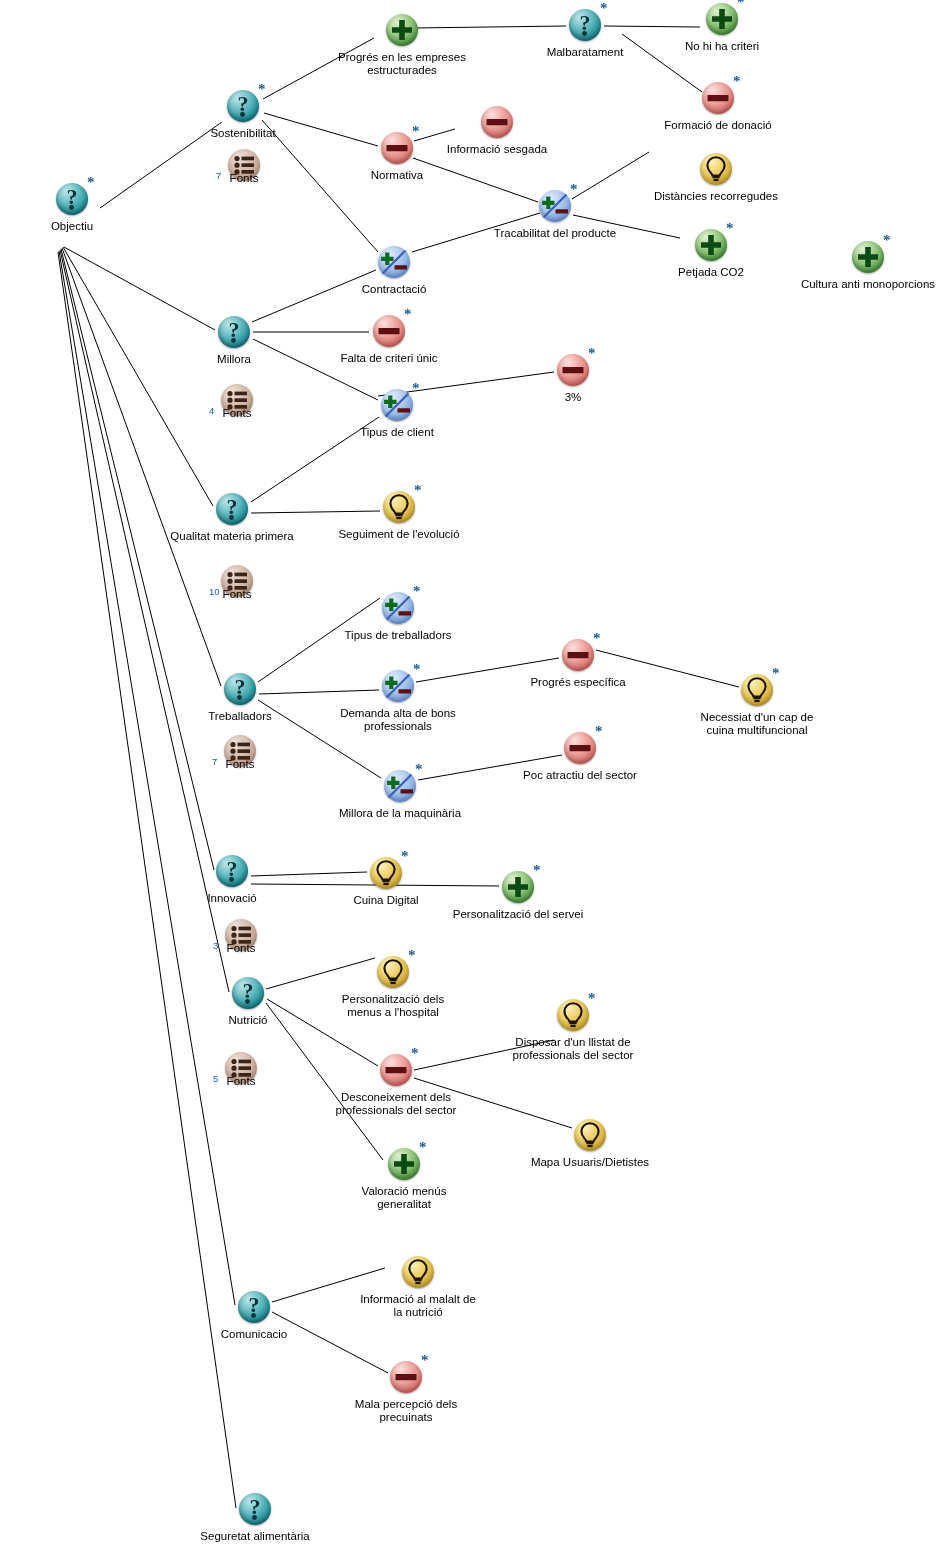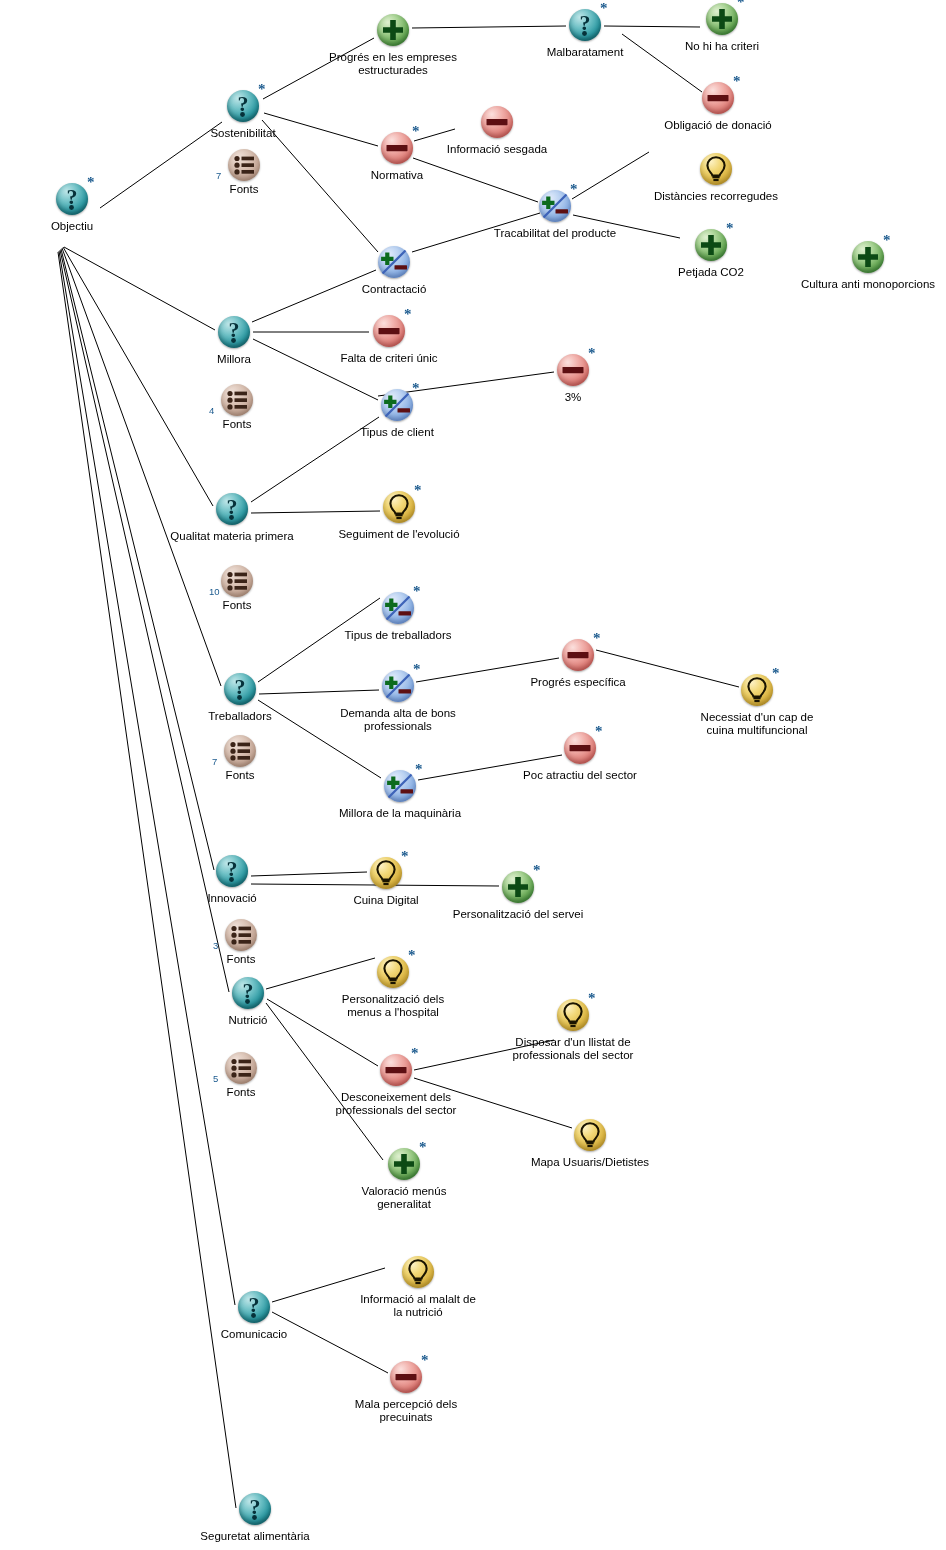--- a/index.html
+++ b/index.html
@@ -42,21 +42,21 @@
   }
   .sphere.tan{
     background:radial-gradient(circle at 34% 26%, #f0e1d9 0%, #ddc7ba 30%, #c9ac9c 62%, #b29382 88%, #9d7e6d 100%);
     box-shadow:inset 0 -3px 5px rgba(70,45,30,.30), 0 1px 2px rgba(0,0,0,.30);
   }
   .icon-svg{position:absolute;left:3px;top:3px;width:32px;height:32px;}
   
   .fonts-node .glyph{width:34px;height:34px;}
   .fonts-node .sphere{left:1px;top:1px;width:32px;height:32px;}
   .fonts-node .icon-svg{left:1px;top:1px;}
-  .fonts-node .label{top:35px;font-size:11.5px;}
+  .fonts-node .label{top:24px;font-size:11.5px;}
   .fonts-count{
     position:absolute;left:-11px;top:22px;font-size:9.5px;color:#1b5a8e;
     font-family:"Liberation Sans",sans-serif;
   }
 </style>
 </head>
 <body>
 
 <div id="canvas">
   <svg id="edges" viewBox="0 0 946 1550" xmlns="http://www.w3.org/2000/svg">
@@ -117,21 +117,21 @@
         <div class="glyph">
           <div class="sphere teal"></div>
           <svg class="icon-svg" viewBox="0 0 32 32" xmlns="http://www.w3.org/2000/svg">
             <text x="16" y="21" text-anchor="middle" font-family="Liberation Serif,serif" font-size="22" font-weight="bold" fill="#06323a">?</text>
             <circle cx="15.5" cy="24.5" r="2.4" fill="#06323a"></circle>
           </svg>
           <span class="star">*</span>
         </div>
         <div class="label">Sostenibilitat</div>
       </div>
-      <div class="node" style="left: 393px; top: 30px;">
+      <div class="node" style="left: 402px; top: 30px;">
         <div class="glyph">
           <div class="sphere green"></div>
           <svg class="icon-svg" viewBox="0 0 32 32" xmlns="http://www.w3.org/2000/svg">
             <path d="M13.2 6 h5.6 v7.2 h7.2 v5.6 h-7.2 v7.2 h-5.6 v-7.2 h-7.2 v-5.6 h7.2 z" fill="#0c4a14"></path>
           </svg>
         </div>
         <div class="label">Progrés en les empreses
 estructurades</div>
       </div>
       <div class="node" style="left: 585px; top: 25px;">
@@ -156,21 +156,21 @@
         <div class="label">No hi ha criteri</div>
       </div>
       <div class="node" style="left: 718px; top: 98px;">
         <div class="glyph">
           <div class="sphere red"></div>
           <svg class="icon-svg" viewBox="0 0 32 32" xmlns="http://www.w3.org/2000/svg">
             <rect x="5.5" y="13" width="21" height="6.2" rx="0.6" fill="#5d0f12"></rect>
           </svg>
           <span class="star">*</span>
         </div>
-        <div class="label">Obligació de donació</div>
+        <div class="label">Formació de donació</div>
       </div>
       <div class="node" style="left: 397px; top: 148px;">
         <div class="glyph">
           <div class="sphere red"></div>
           <svg class="icon-svg" viewBox="0 0 32 32" xmlns="http://www.w3.org/2000/svg">
             <rect x="5.5" y="13" width="21" height="6.2" rx="0.6" fill="#5d0f12"></rect>
           </svg>
           <span class="star">*</span>
         </div>
         <div class="label">Normativa</div>

